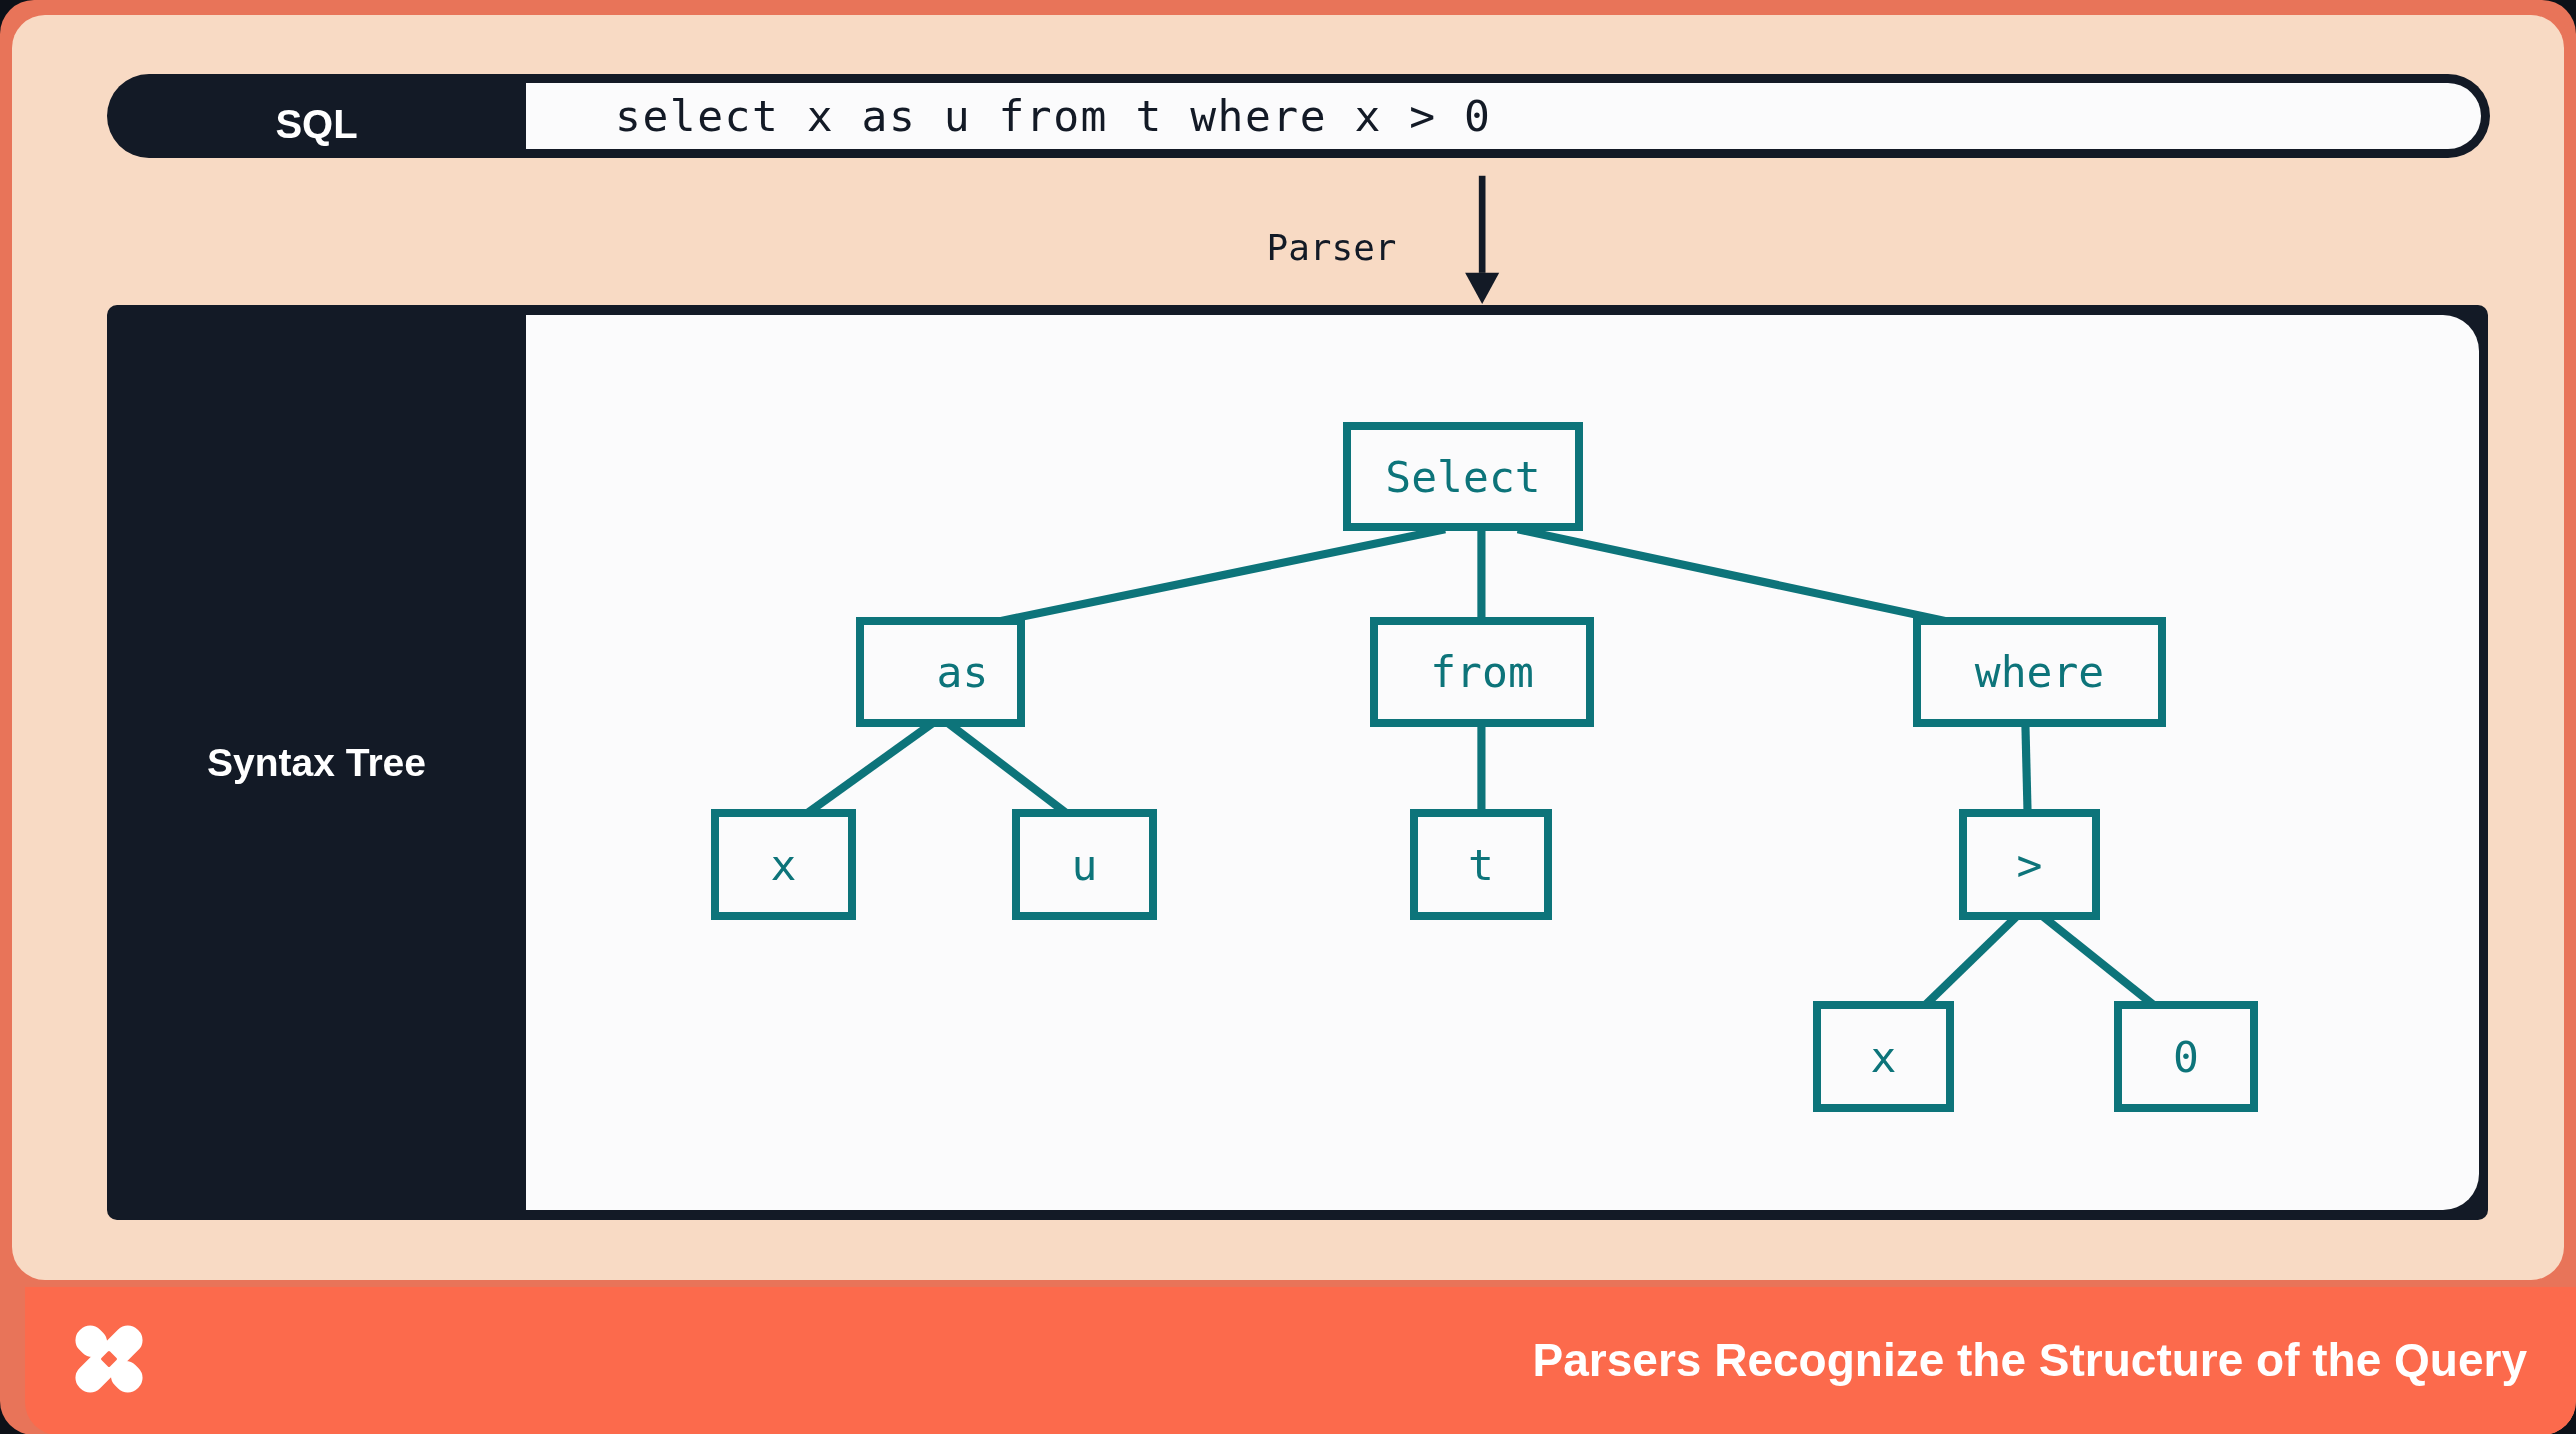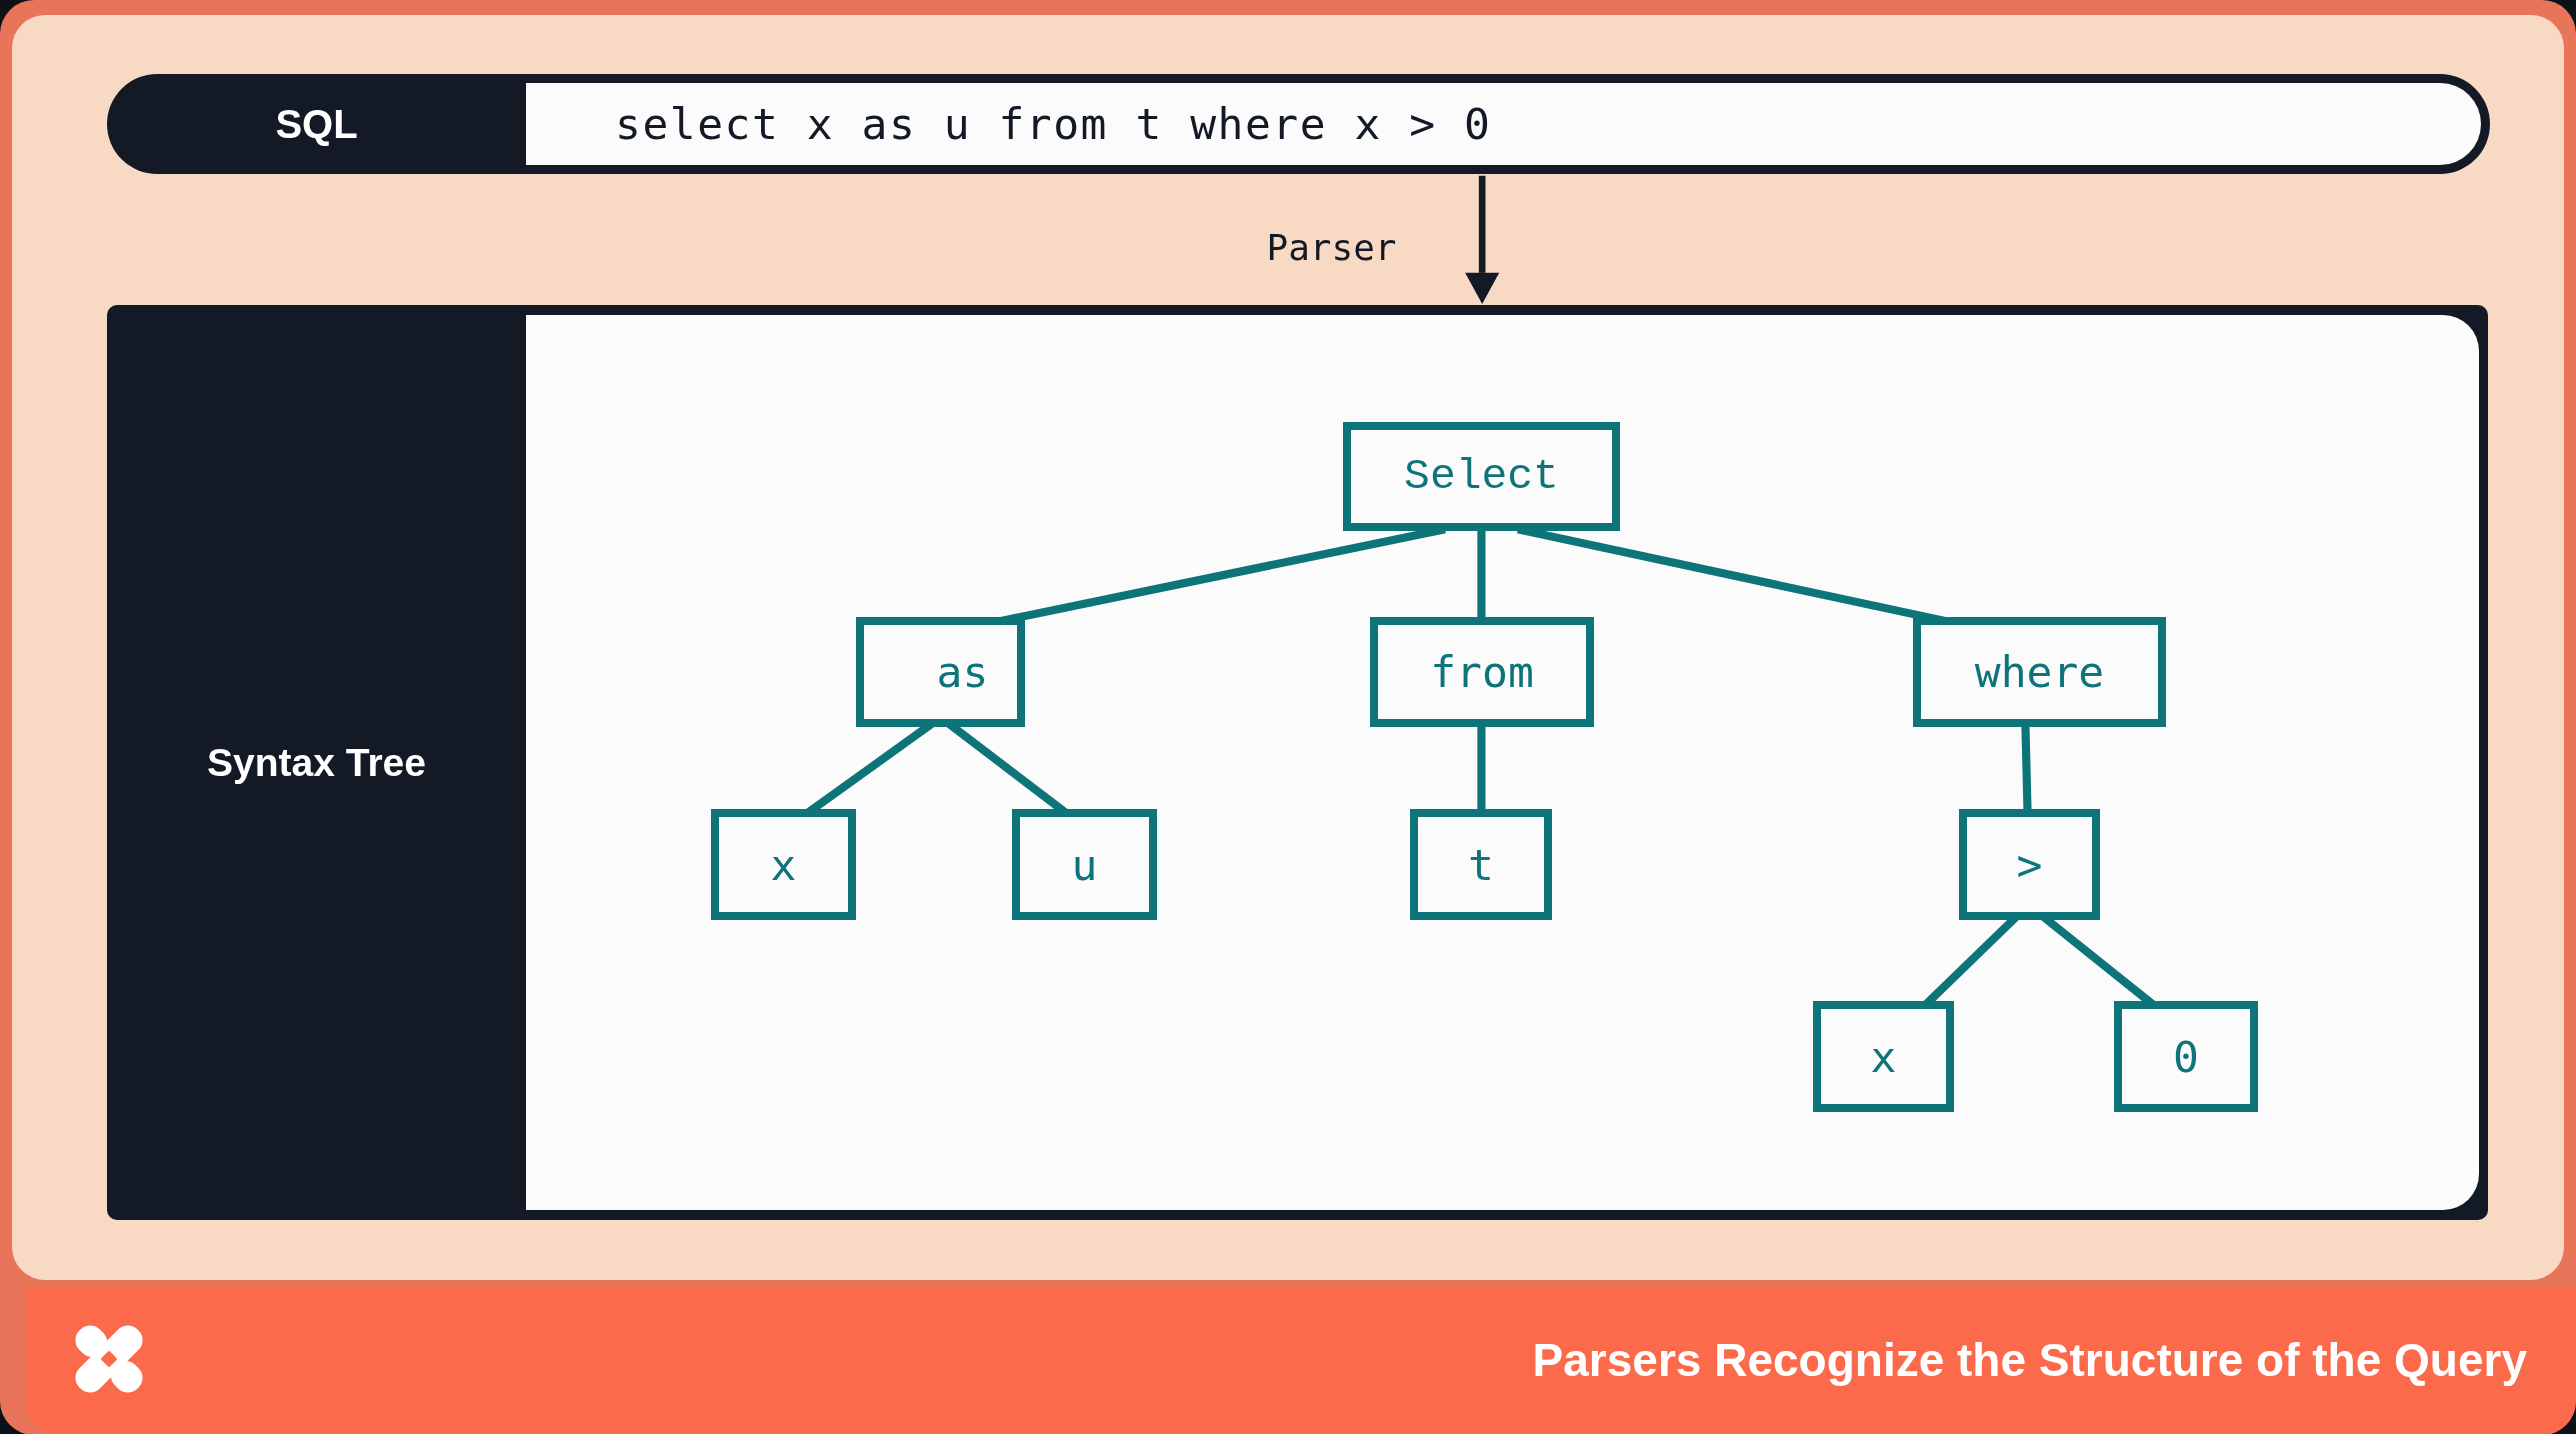--- a/index.html
+++ b/index.html
@@ -64,21 +64,21 @@
     top: 34px;
     width: 76px;
     height: 76px;
   }
   
   .sql-pill {
     position: absolute;
     left: 107px;
     top: 74px;
     width: 2383px;
-    height: 100px;
+    height: 84px;
     background: var(--dark-navy, #131A26);
     border-radius: 50px;
     text-align: center;
   }
   .sql-label {
     position: absolute;
     left: 0;
     top: 0;
     width: 419px;
     height: 100px;
@@ -223,21 +223,21 @@
         <line class="edge" x1="1280" y1="976" x2="1440" y2="1098"></line>
         <line class="edge" x1="1999" y1="976" x2="1999" y2="1098"></line>
         <line class="edge" x1="2733" y1="976" x2="2736" y2="1098"></line>
         <line class="edge" x1="2730" y1="1228" x2="2598" y2="1356"></line>
         <line class="edge" x1="2746" y1="1228" x2="2906" y2="1356"></line>
         <line class="arrow-shaft" x1="2000" y1="237" x2="2000" y2="368"></line>
         <polygon class="arrow-head" points="1977,368 2023,368 2000,410"></polygon>
       </svg>
 
     <div class="tree-layer" id="tree-layer">
-        <div class="tree-node" style="left: 1343px; top: 422px; width: 277px; height: 109px; font-family: Liberation Mono, monospace;">Select</div>
+        <div class="tree-node" style="left: 1343px; top: 422px; width: 240px; height: 109px;">Select</div>
         <div class="tree-node" style="left: 856px; top: 617px; width: 169px; height: 110px; padding-left: 44px;">as</div>
         <div class="tree-node" style="left: 1370px; top: 617px; width: 224px; height: 110px;">from</div>
         <div class="tree-node" style="left: 1897px; top: 617px; width: 253px; height: 110px; margin-left: 16px;">where</div>
         <div class="tree-node" style="left: 711px; top: 809px; width: 145px; height: 111px;">x</div>
         <div class="tree-node" style="left: 1012px; top: 809px; width: 145px; height: 111px;">u</div>
         <div class="tree-node" style="left: 1410px; top: 809px; width: 142px; height: 111px;">t</div>
         <div class="tree-node" style="left: 1959px; top: 809px; width: 141px; height: 111px;">&gt;</div>
         <div class="tree-node" style="left: 1813px; top: 1001px; width: 141px; height: 111px;">x</div>
         <div class="tree-node" style="left: 2114px; top: 1001px; width: 144px; height: 111px;">0</div>
       </div>

